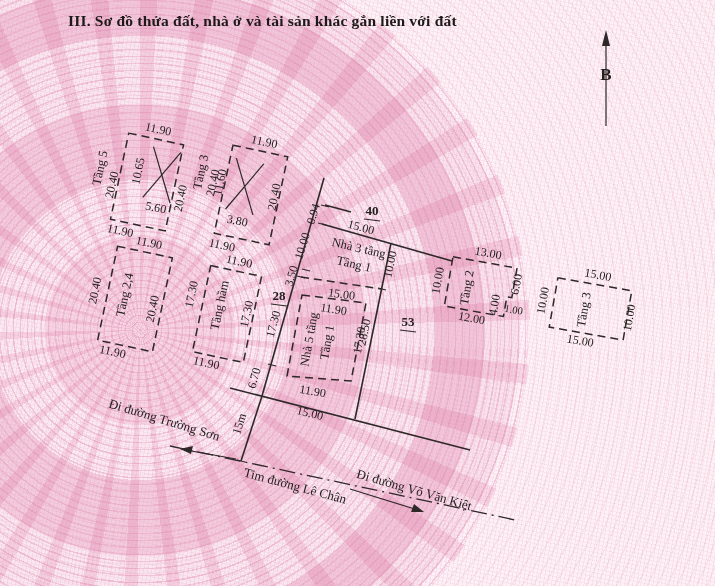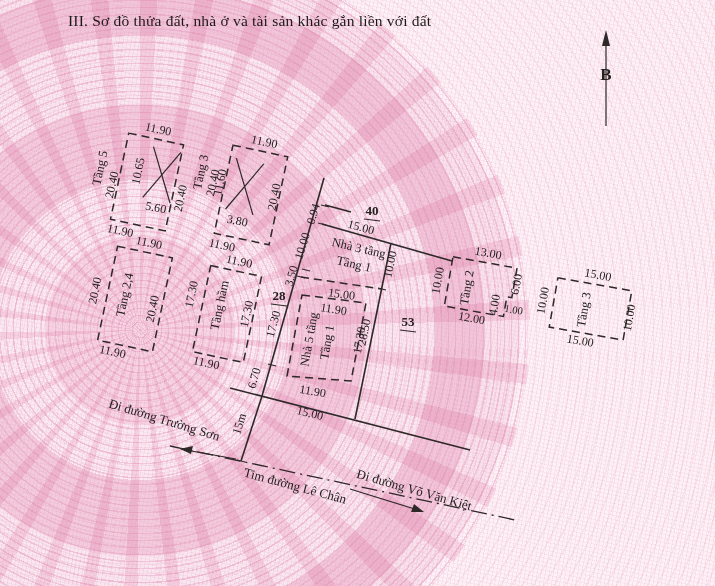--- a/index.html
+++ b/index.html
@@ -15,21 +15,21 @@
   
   .rosette{position:absolute;left:-250px;top:-60px;width:780px;height:780px;border-radius:50%;
     background-image:
       repeating-radial-gradient(circle, rgba(231,158,192,.45) 0 1.5px, rgba(0,0,0,0) 1.5px 7px),
       radial-gradient(circle, #f6d4e3 0 95px, #fbe9f1 95px 150px, #f3cbdd 150px 225px,
                       #fae6ef 225px 295px, #f2c6da 295px 345px, #f9e2ec 345px 380px, rgba(0,0,0,0) 380px);
   }
   .rays{position:absolute;left:-250px;top:-60px;width:780px;height:780px;border-radius:50%;
     background-image:repeating-conic-gradient(rgba(240,186,210,.38) 0deg 3deg, rgba(0,0,0,0) 3deg 9.5deg);
     mix-blend-mode:multiply;}
-  .title{position:absolute;left:68px;top:12px;font-size:15.5px;font-weight:normal;color:#1d1919;letter-spacing:.2px;}
+  .title{position:absolute;left:68px;top:12px;font-size:15.5px;font-weight:bold;color:#1d1919;letter-spacing:.2px;}
   svg{position:absolute;inset:0;}
   .ln{stroke:#2e2828;stroke-width:1.6;fill:none;}
   .lnthin{stroke:#2e2828;stroke-width:1.2;fill:none;}
   .dsh{stroke:#2e2828;stroke-width:1.5;fill:none;stroke-dasharray:8 5;}
   .dshdot{stroke:#2e2828;stroke-width:1.3;fill:none;stroke-dasharray:16 5 2 5;}
   .hd{fill:#2e2828;stroke:none;}
   .t{font-family:"Liberation Serif","DejaVu Serif",serif;fill:#242020;}
   .dim{font-size:12px;}
   .dimsm{font-size:10.5px;}
   .nm{font-size:12.5px;}

